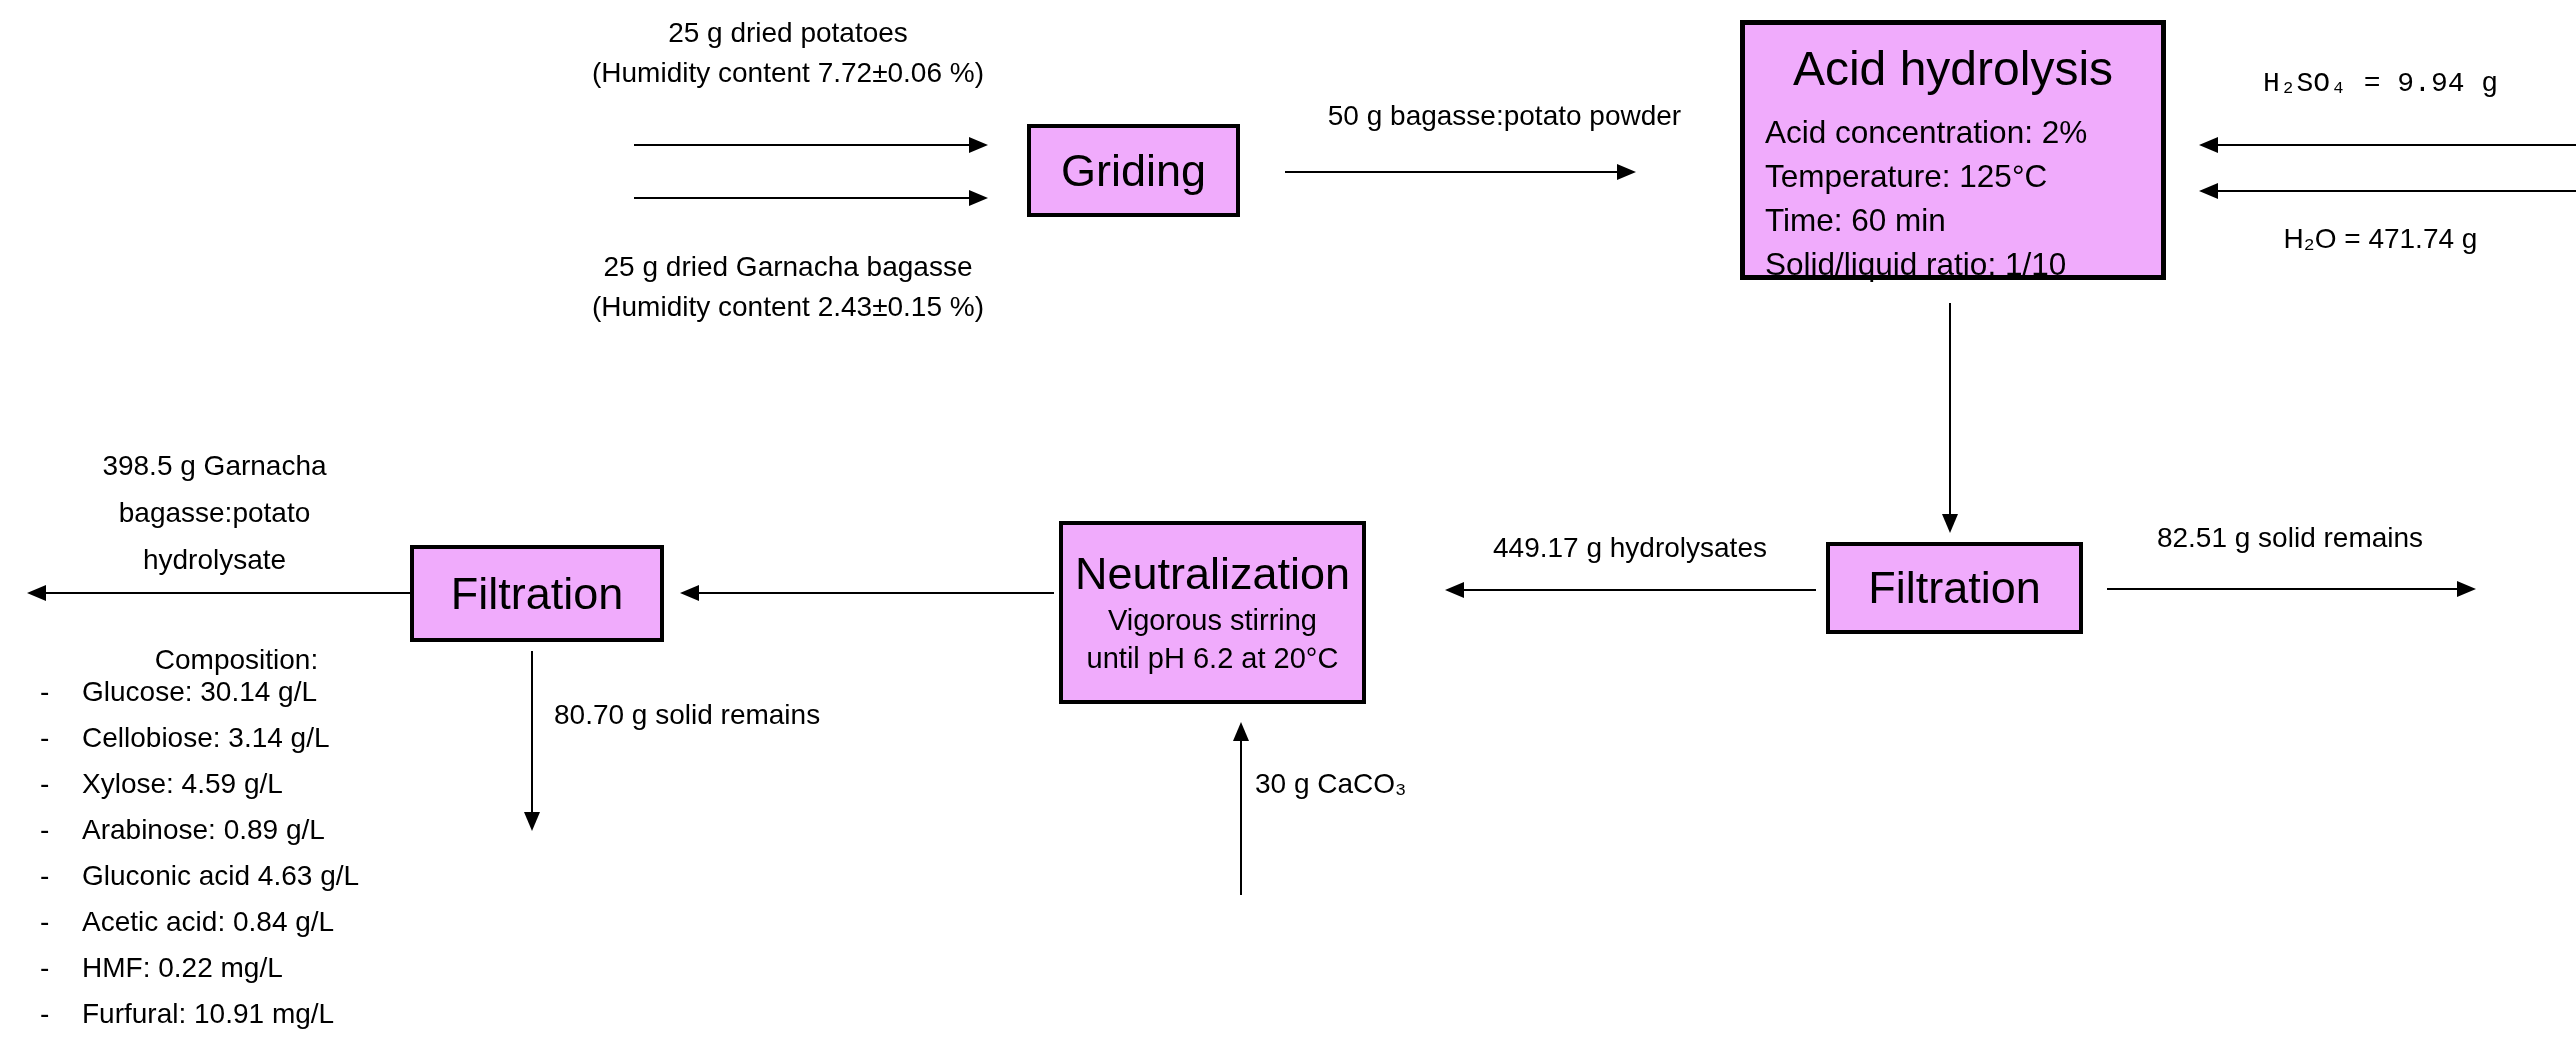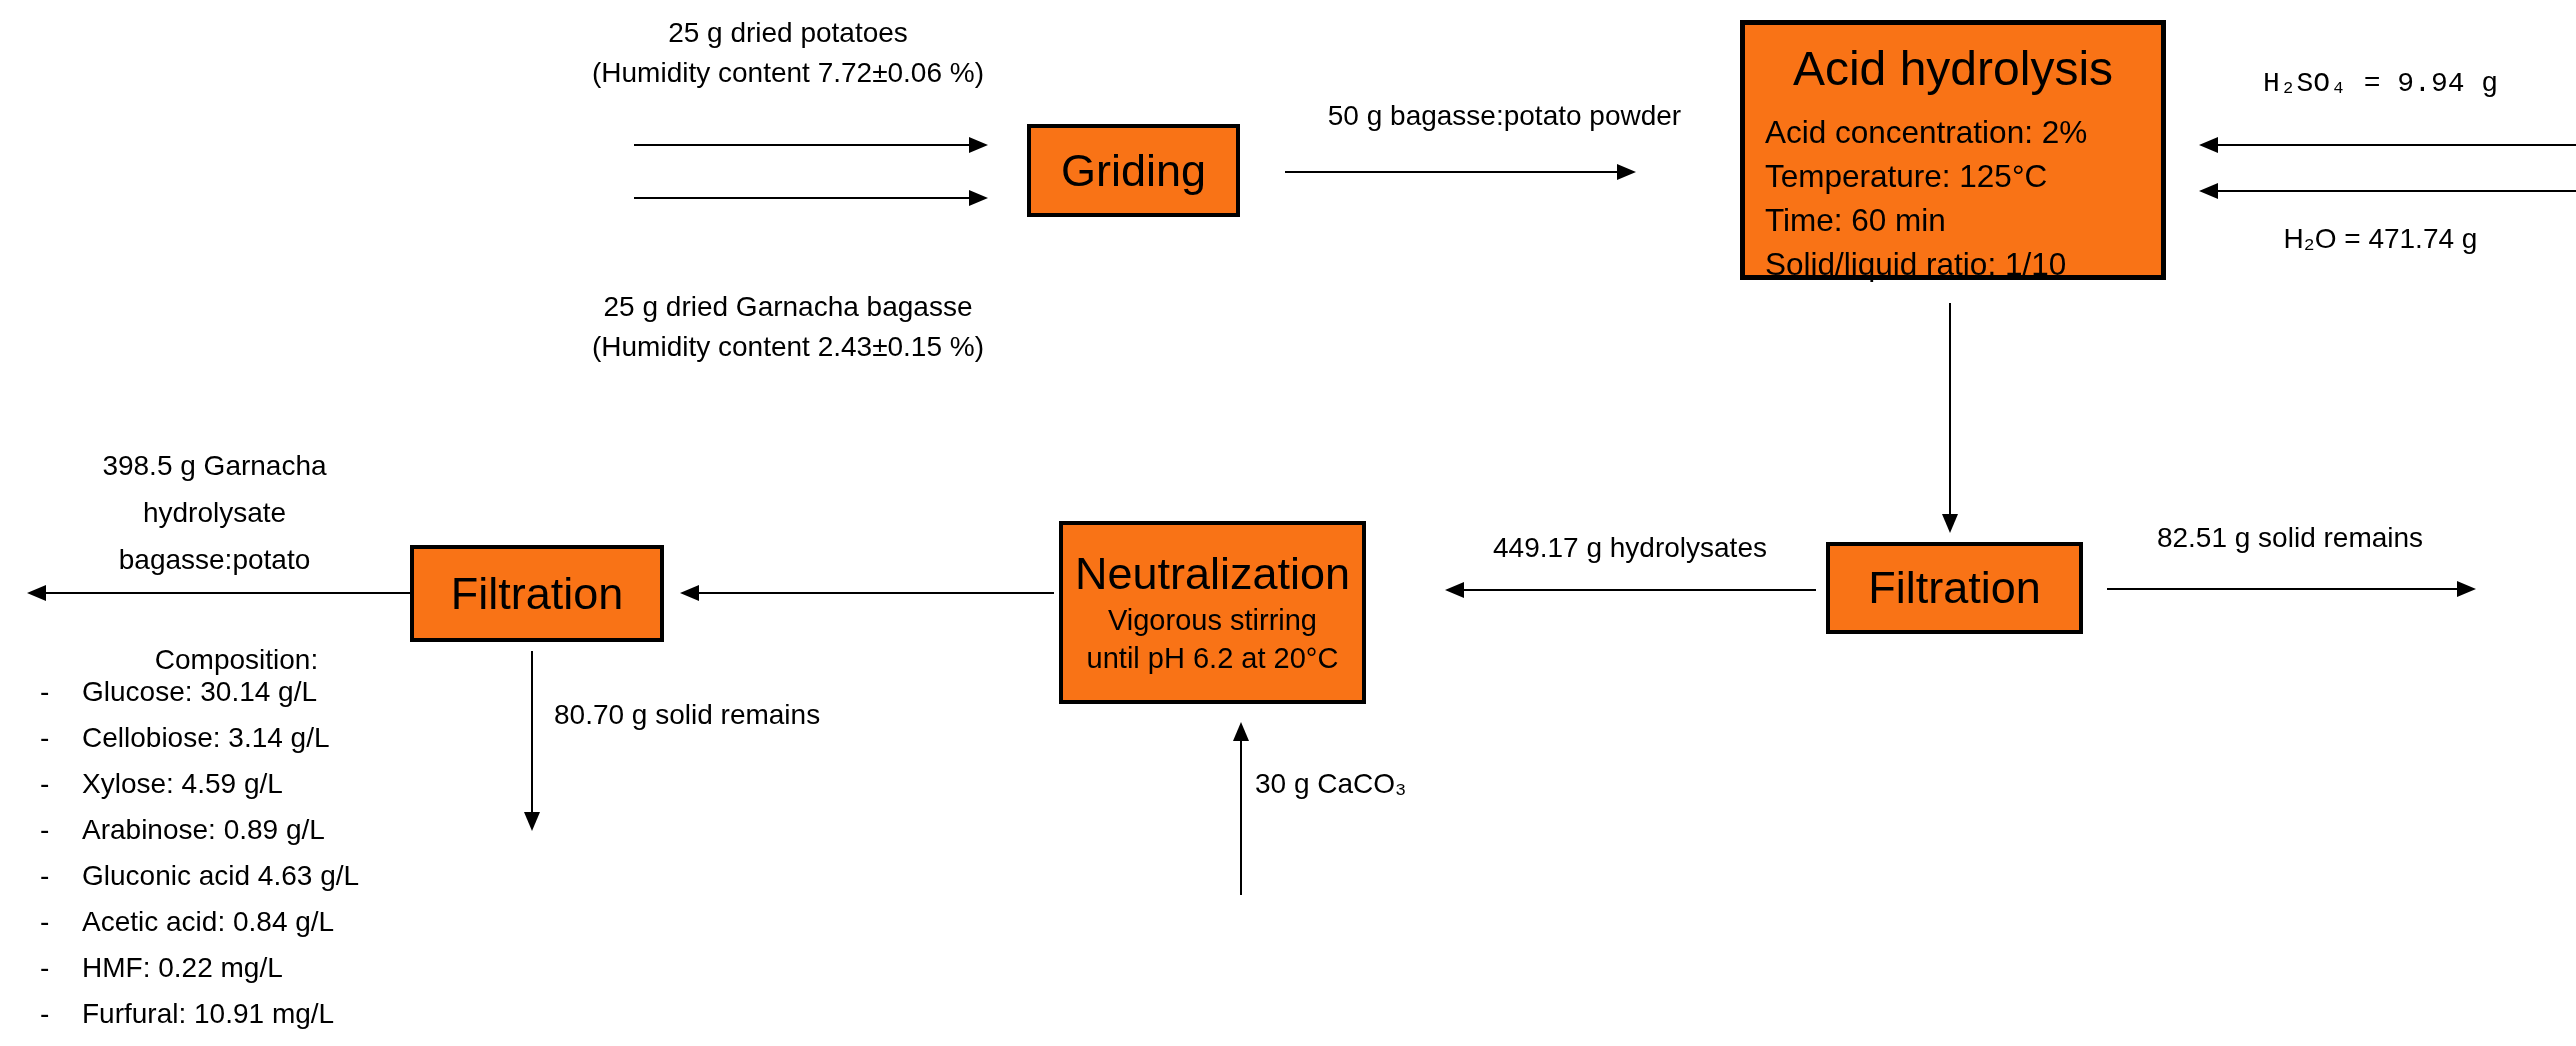--- a/index.html
+++ b/index.html
@@ -16,21 +16,21 @@
     position: absolute;
     font-size: 28px;
     line-height: 40px;
     color: #000000;
     white-space: nowrap;
   }
   .center { text-align: center; }
   .pbox {
     position: absolute;
     border: 4.8px solid #000000;
-    background: #f97316;
+    background: #f0abfc;
     box-sizing: border-box;
     display: flex;
     flex-direction: column;
     align-items: center;
     justify-content: center;
     text-align: center;
   }
   .pbox .title { font-size: 45px; line-height: 52px; }
   .pbox.acid { border-width: 5.5px; justify-content: flex-start; padding-top: 13.3px; }
   .pbox.acid .title { font-size: 48px; line-height: 61px; }
@@ -67,21 +67,21 @@
 </head>
 <body>
 
 <div id="canvas">
 
   <div class="txt center" style="left:485px; top:13.3px; width:606px;">
     <div>25 g dried potatoes</div>
     <div>(Humidity content 7.72±0.06 %)</div>
   </div>
 
-  <div class="txt center" style="left:485px; top:247px; width:606px;margin-top:40px;">
+  <div class="txt center" style="left:485px; top:247px; width:606px;">
     <div>25 g dried Garnacha bagasse</div>
     <div>(Humidity content 2.43±0.15 %)</div>
   </div>
 
   <div class="arrow h head-right" style="left:634px; top:144px; width:336px;"></div>
   <div class="arrow h head-right" style="left:634px; top:197px; width:336px;"></div>
 
   <div class="pbox" style="left:1027px; top:124px; width:213px; height:93px;">
     <div class="title">Griding</div>
   </div>
@@ -128,22 +128,22 @@
   <div class="txt" style="left:1255px; top:764px;">30 g CaCO₃</div>
 
   <div class="arrow h head-left" style="left:698px; top:592px; width:356px;"></div>
 
   <div class="pbox" style="left:410px; top:545px; width:254px; height:97px;">
     <div class="title">Filtration</div>
   </div>
 
   <div class="txt center" style="left:33px; top:442px; width:363px; line-height:47px;">
     <div>398.5 g Garnacha</div>
+    <div>bagasse:potato</div>
     <div>hydrolysate</div>
-    <div>bagasse:potato</div>
   </div>
   <div class="arrow h head-left" style="left:45px; top:592px; width:365px;"></div>
 
   <div class="txt center" style="left:55px; top:640px; width:363px;">Composition:</div>
   <div class="comp-list">
     <div class="comp-item">
       <span class="dash">-</span>
       <span>Glucose: 30.14 g/L</span>
     </div>
     <div class="comp-item">

